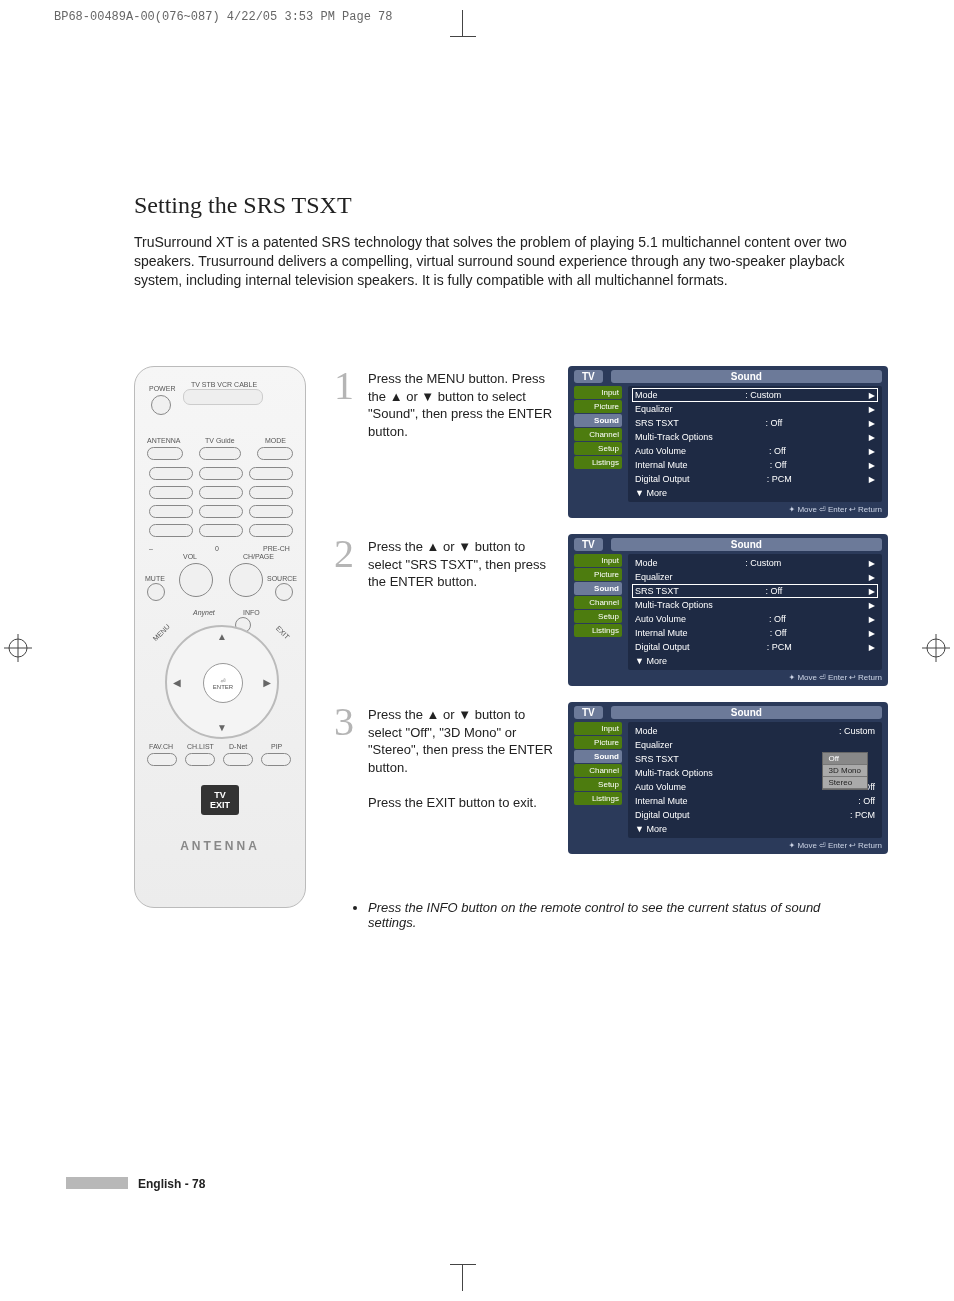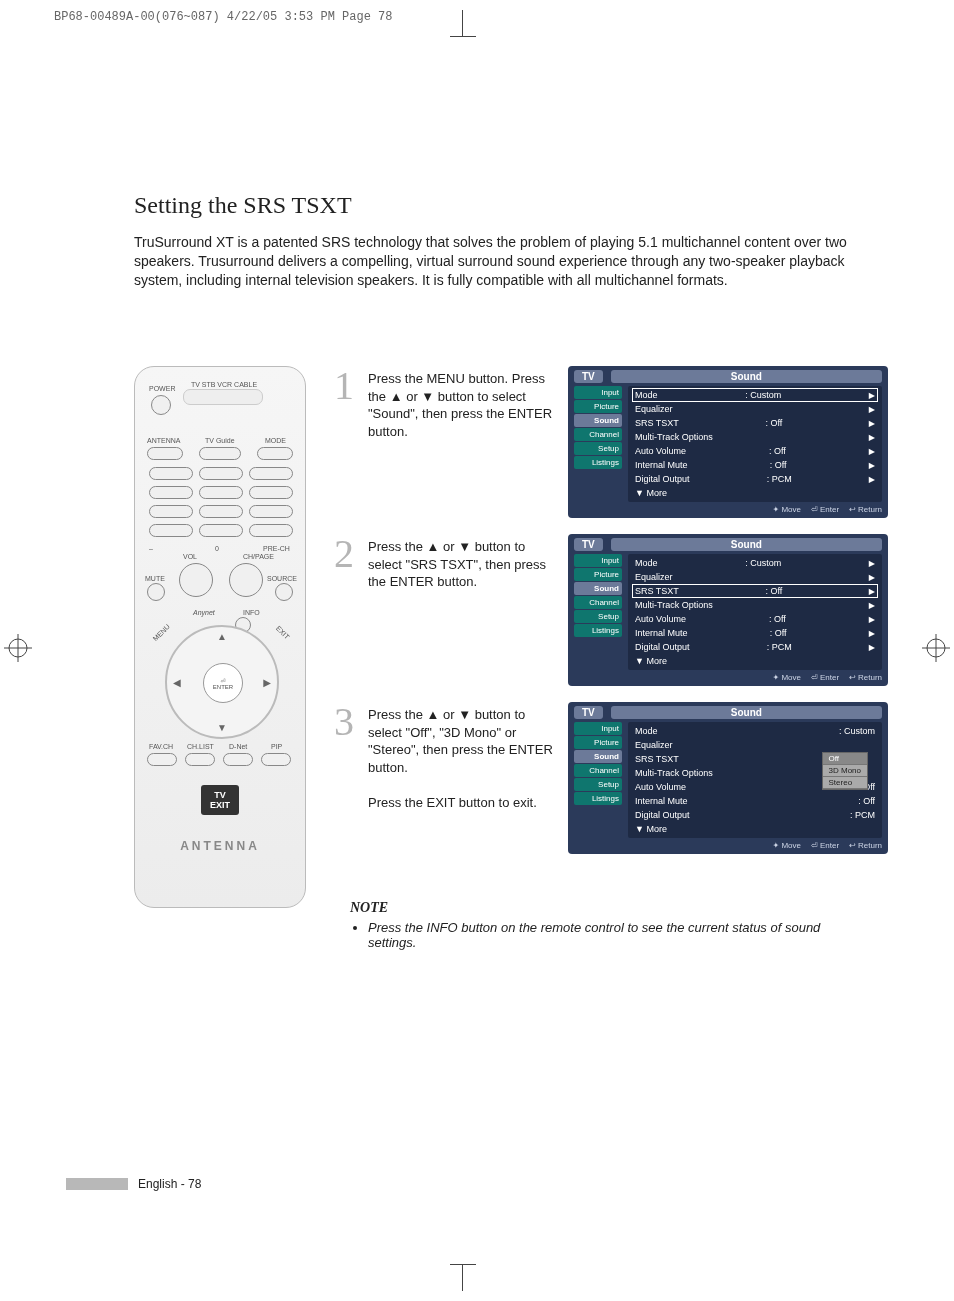--- a/index.html
+++ b/index.html
@@ -54,37 +54,37 @@
   .stepnum{font-size:40px;color:#b5b5b5;font-family:Georgia,serif;line-height:1;width:24px;}
   .steptxt{flex:0 0 190px;font-size:13px;line-height:1.35;padding-top:4px;}
   .osd{flex:1;font-size:10px;}
 
   .osd-panel{background:var(--osd-blue);color:#fff;border-radius:4px;padding:4px 6px 4px 6px;position:relative;min-height:120px;}
   .osd-head{display:flex;align-items:center;gap:8px;font-size:10px;margin-bottom:3px;}
   .osd-head .tv{background:#6c7a99;padding:1px 8px;border-radius:3px;font-weight:bold;}
   .osd-head .ttl{flex:1;text-align:center;background:#6c7a99;padding:1px 0;border-radius:3px;font-weight:bold;}
   .osd-body{display:flex;gap:6px;}
   .osd-nav{width:48px;display:flex;flex-direction:column;gap:1px;}
-  .osd-nav div{background:#0f766e;padding:2px 3px;border-radius:2px;font-size:8px;text-align:right;}
+  .osd-nav div{background:#4d7c0f;padding:2px 3px;border-radius:2px;font-size:8px;text-align:right;}
   .osd-nav div.sel{background:#6c7a99;font-weight:bold;}
   .osd-list{flex:1;background:#1e2a44;border-radius:2px;padding:2px 4px;}
   .osd-row{display:flex;justify-content:space-between;align-items:center;font-size:9px;padding:1px 2px;border:1px solid transparent;}
   .osd-row.hl{border:1px solid #fff;}
   .osd-row .arw{font-size:8px;}
   .osd-row .val{color:#fff;}
-  .osd-foot{display:flex;justify-content:flex-end;gap:10px;font-size:8px;color:#cdd5e6;margin-top:3px;}
+  .osd-foot{display:flex;justify-content:flex-end;gap:2px;font-size:8px;color:#cdd5e6;margin-top:3px;}
   .mini-opts{position:absolute;right:20px;top:50px;background:#aaa;border:1px solid #666;font-size:8px;}
   .mini-opts div{padding:1px 6px;border-bottom:1px solid #777;color:#222;}
   .mini-opts div.on{background:#888;color:#fff;}
 
   .note{position:absolute;top:900px;left:350px;right:120px;}
   .note h4{font-style:italic;font-weight:bold;margin:0 0 4px 0;font-size:14px;font-family:Georgia,serif;}
   .note ul{margin:0;padding-left:18px;font-style:italic;font-size:13px;}
 
-  .footer{position:absolute;bottom:110px;left:66px;display:flex;align-items:center;gap:10px;}
+  .footer{position:absolute;bottom:110px;left:66px;display:flex;gap:10px;font-weight:bold;}
   .footer .blk{width:62px;height:12px;background:#b8b8b8;}
   .footer .txt{font-size:12px;}
 </style>
 </head>
 <body>
 <div class="page">
 
 <div class="slug">BP68-00489A-00(076~087)  4/22/05  3:53 PM  Page 78</div>
 <div class="crop top"></div>
 <div class="crop top-h"></div>
@@ -384,21 +384,20 @@
                 <span>⏎ <span>Enter</span></span>
                 <span>↩ <span>Return</span></span>
               </div>
         </div>
       </div>
     </div>
   </div>
 </div>
 
 <div class="note">
-  <h4>NOTE</h4>
   <ul>
         <li>Press the INFO button on the remote control to see the current status of sound settings.</li>
       </ul>
 </div>
 
 <div class="footer">
   <div class="blk"></div>
   <span class="txt">English - 78</span>
 </div>
 

